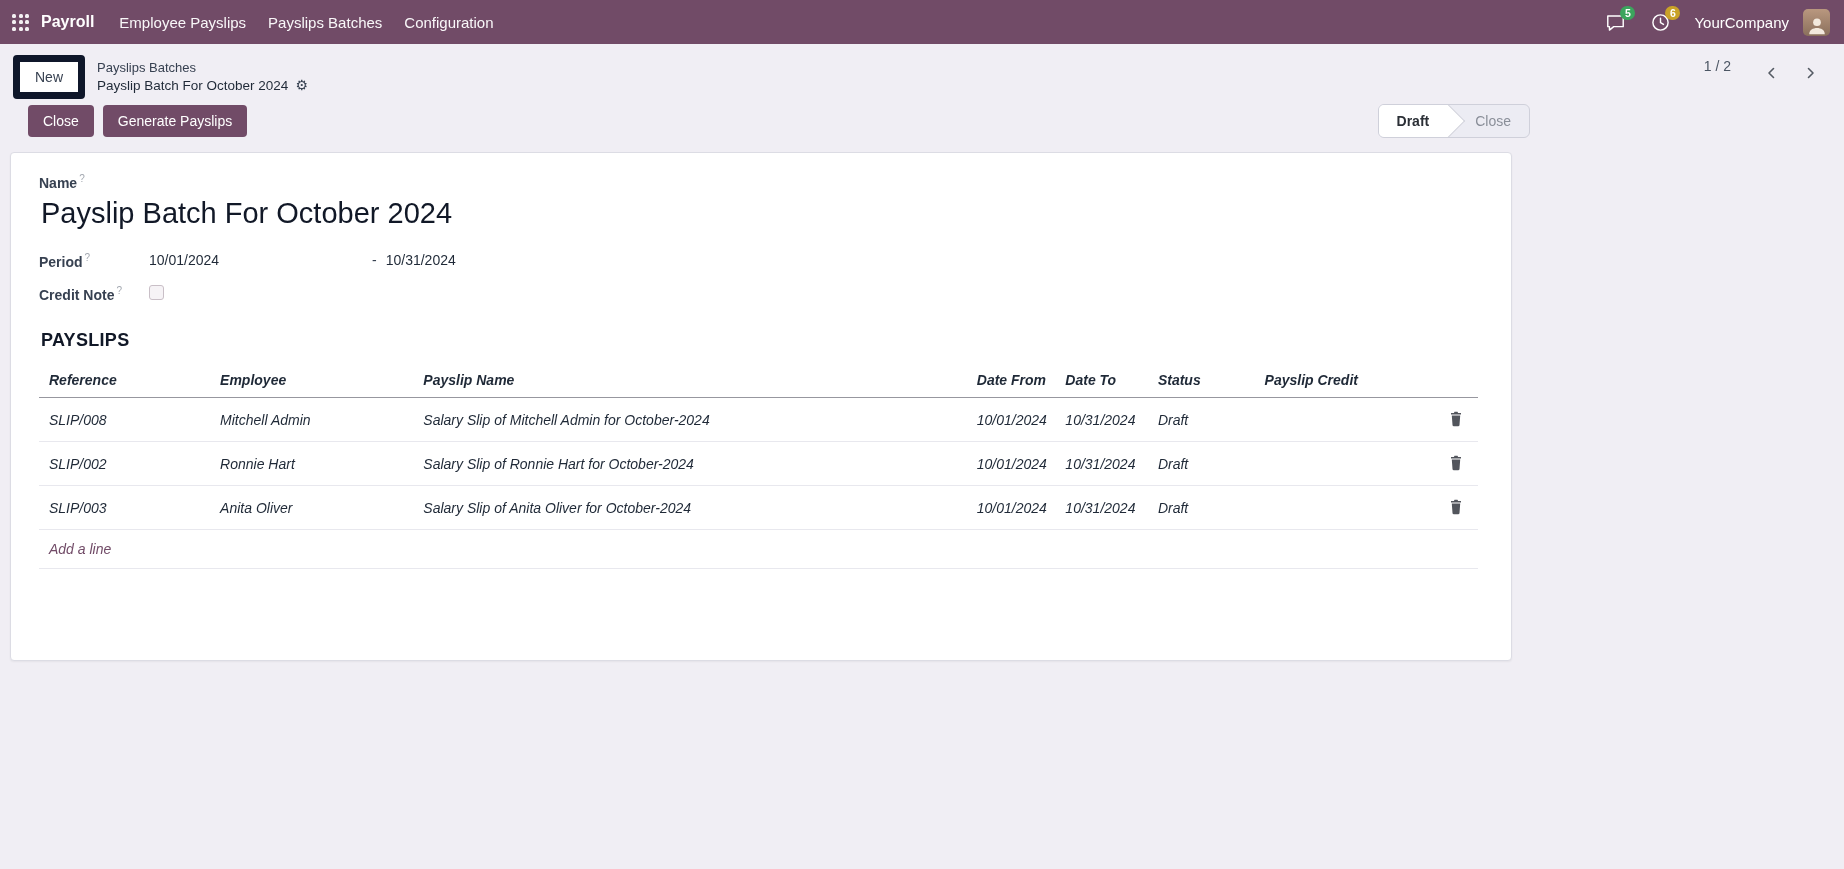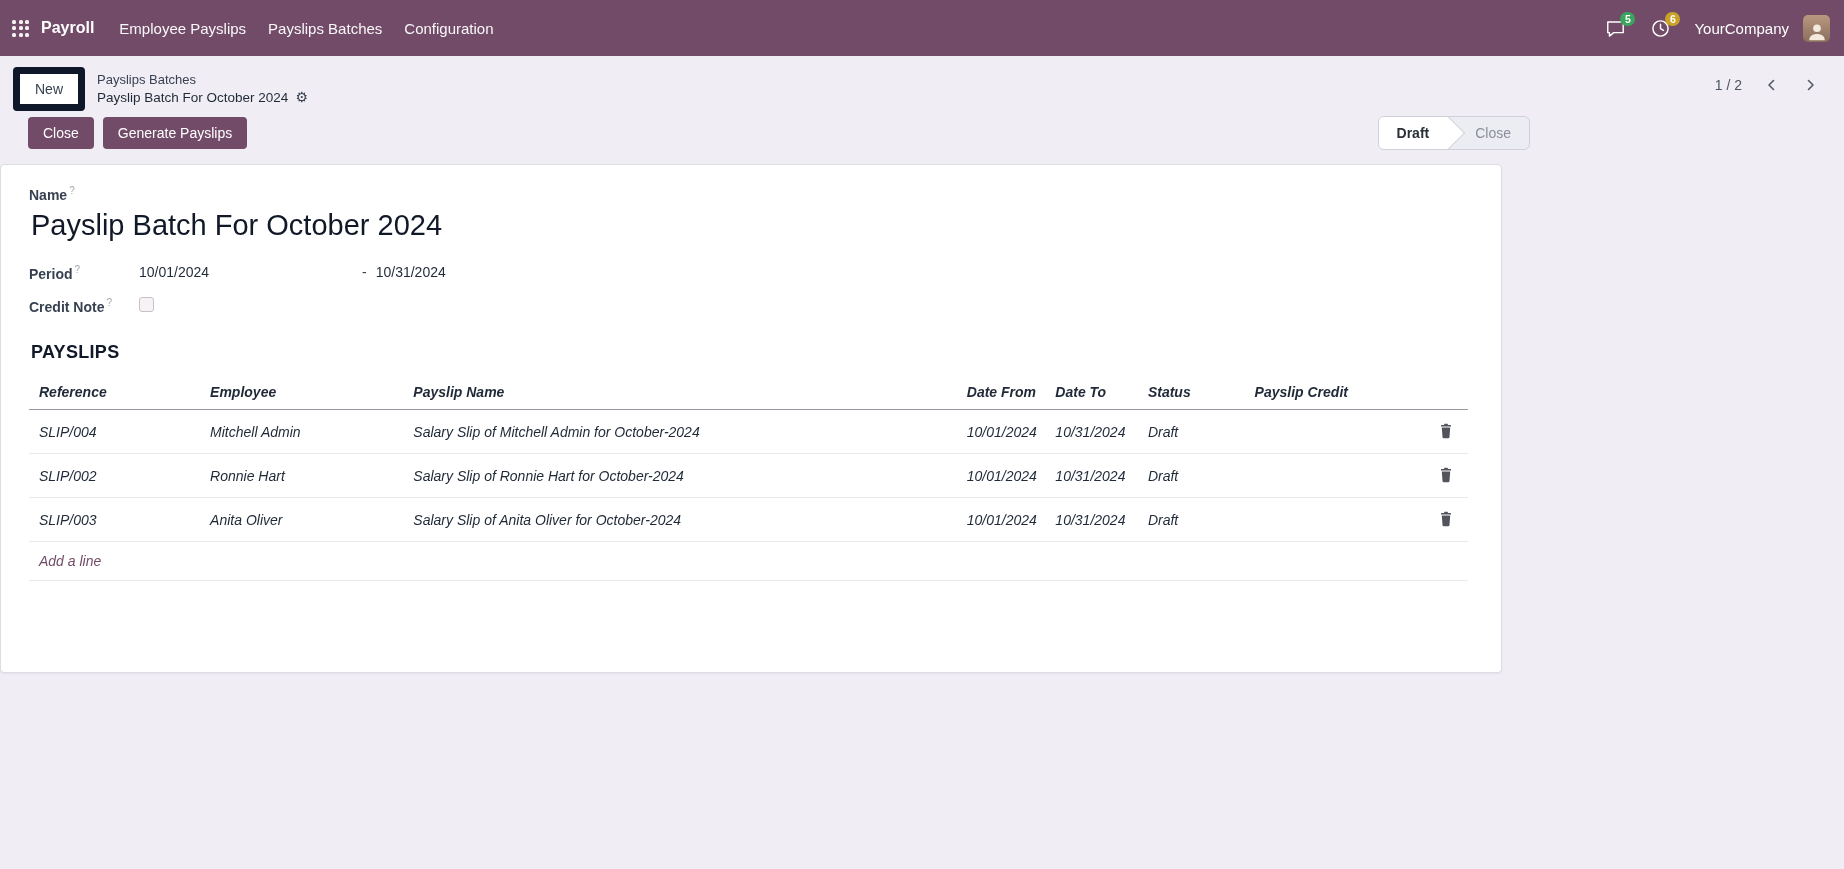--- a/index.html
+++ b/index.html
@@ -15,21 +15,21 @@
     width: 1844px; height: 869px;
     background: var(--page-bg);
     font-family: "Liberation Sans", sans-serif;
     color: #374151;
     overflow: hidden;
     font-size: 14px;
   }
 
   
   .navbar {
-    height: 56px;
+    height: 44px;
     background: var(--navbar-bg);
     display: flex; align-items: center; justify-content: space-between;
     padding: 0 14px 0 12px;
     color: #fff;
   }
   .nav-left { display: flex; align-items: center; height: 100%; }
   .apps-icon {
     width: 17px; height: 17px;
     display: grid; grid-template-columns: repeat(3,1fr); grid-template-rows: repeat(3,1fr);
     gap: 2.5px; margin-right: 12px; cursor: pointer; flex: none;
@@ -66,21 +66,21 @@
     padding: 7px 15px; font-size: 14px; font-weight: 500; color: #374151;
     cursor: pointer; font-family: inherit;
   }
   .breadcrumbs { display: flex; flex-direction: column; line-height: 1.3; }
   .bc-parent { font-size: 13px; color: #374151; cursor: pointer; text-decoration: none; }
   .bc-current { font-size: 13.5px; color: #1f2937; display: flex; align-items: center; gap: 7px; }
   .gear-icon {
     font-family: "DejaVu Sans", sans-serif; font-size: 14px; color: #374151;
     cursor: pointer; line-height: 1;
   }
-  .pager { display: flex; align-items: center; gap: 12px; margin-top: 3px; }
+  .pager { display: flex; align-items: flex-start; gap: 23px; margin-top: 3px; }
   .pager-count { font-size: 14px; color: #4b5563; cursor: pointer; }
   .pager-btns { display: flex; gap: 2px; }
   .pager-btn {
     width: 36px; height: 30px; border: none; background: transparent; border-radius: 6px;
     display: flex; align-items: center; justify-content: center; cursor: pointer;
   }
 
   
   .action-row {
     width: 1502px; margin: 2px 0 14px 28px;
@@ -109,21 +109,21 @@
     width: 24px; height: 24px;
     transform: translateY(-50%) rotate(45deg);
     background: #fff;
     border-top: 1px solid #cfd0da; border-right: 1px solid #cfd0da;
     z-index: 1;
   }
   .status-step:not(.active) { padding-left: 26px; }
 
   
   .sheet {
-    width: 1502px; min-height: 509px; 
+    width: 1502px; min-height: 509px; margin-left: 10px;
     background: #fff; border: 1px solid #dcdce4; border-radius: 4px;
     box-shadow: 0 1px 2px rgba(0,0,0,.05);
     padding: 20px 33px 40px 28px;
   }
   .field-label { font-weight: 700; font-size: 14px; color: #374151; }
   sup.help { color: #a3a8b0; font-size: 10px; margin-left: 2px; cursor: pointer; font-weight: 400; }
   .record-title {
     font-size: 29px; font-weight: 500; color: #111827;
     margin: 6px 0 22px 2px; line-height: 1.15; cursor: text;
   }
@@ -288,21 +288,21 @@
         <th>Payslip Name</th>
         <th>Date From</th>
         <th>Date To</th>
         <th>Status</th>
         <th>Payslip Credit</th>
         <th></th>
       </tr>
     </thead>
     <tbody>
       <tr>
-        <td>SLIP/004</td>
+        <td>SLIP/008</td>
         <td>Mitchell Admin</td>
         <td>Salary Slip of Mitchell Admin for October-2024</td>
         <td>10/01/2024</td>
         <td>10/31/2024</td>
         <td>Draft</td>
         <td></td>
         <td class="cell-delete"><button class="delete-btn"><svg width="14" height="16" viewBox="0 0 14 16">
                 <path d="M5.5.8h3l.6 1.2H12v1.4H2V2h2.9L5.5.8zM2.8 4.6h8.4l-.7 9.5c0 .6-.5 1.1-1.1 1.1H4.6c-.6 0-1.1-.5-1.1-1.1l-.7-9.5z"></path>
               </svg></button></td>
       </tr>

